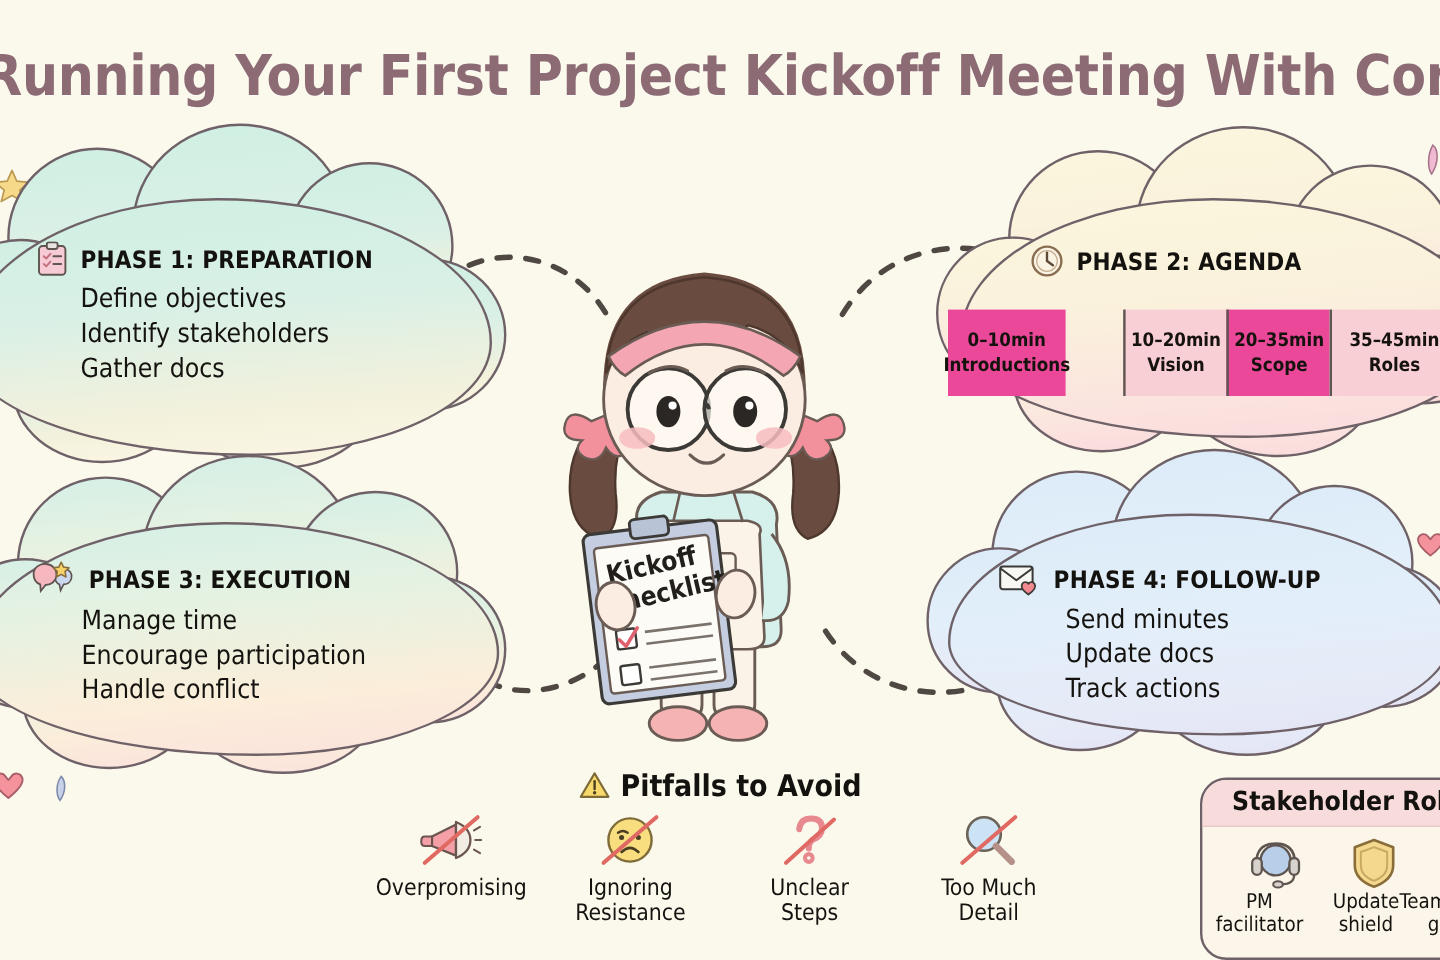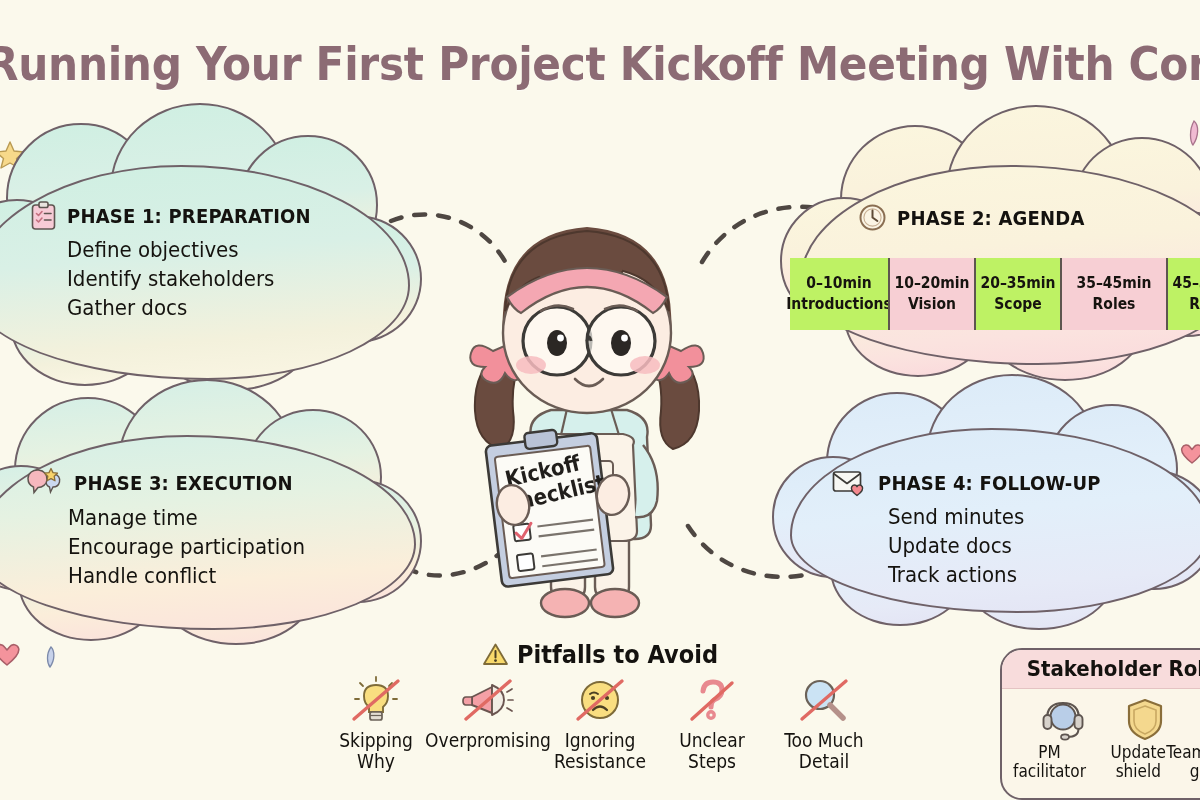--- a/index.html
+++ b/index.html
@@ -64,21 +64,21 @@
     display:flex;flex-direction:column;align-items:center;justify-content:center;
     padding:7px 7px 9px;
     font-family:"DejaVu Sans Condensed","Liberation Sans",sans-serif;
     color:#16130F;
     box-sizing:border-box;
   }
   .ag-cell + .ag-cell{border-left:2px solid #5E5550;}
   .ag-cell .t{font-size:15.5px;font-weight:700;white-space:nowrap;}
   .ag-cell .l{font-size:15.5px;font-weight:700;white-space:nowrap;margin-top:3px;}
   .ag-pink{background:#F7CFD4;}
-  .ag-cream{background:#bef264;}
+  .ag-cream{background:#ec4899;}
 
   
   .dash{position:absolute;}
 
   
   .character{position:absolute;left:455px;top:205px;width:265px;height:420px;}
 
   
   .pitfalls{position:absolute;left:320px;top:640px;width:560px;}
   .pit-title{
@@ -204,21 +204,21 @@
         <span>PHASE 2: AGENDA</span>
       </div>
     </div>
   </div>
 
   <div class="agenda" style="left:790px;top:258px;height:72px;">
     <div class="ag-cell ag-cream" style="width:98px;">
       <div class="t">0–10min</div>
       <div class="l">Introductions</div>
     </div>
-    <div class="ag-cell ag-pink" style="width:86px;">
+    <div class="ag-cell ag-pink" style="width:86px;margin-left:48px;">
       <div class="t">10–20min</div>
       <div class="l">Vision</div>
     </div>
     <div class="ag-cell ag-cream" style="width:86px;">
       <div class="t">20–35min</div>
       <div class="l">Scope</div>
     </div>
     <div class="ag-cell ag-pink" style="width:106px;">
       <div class="t">35–45min</div>
       <div class="l">Roles</div>
@@ -355,41 +355,20 @@
     <div class="pit-title">
       <svg width="27" height="25" viewBox="0 0 27 25">
         <path d="M13.5 2.5 L25 22 L2 22 Z" fill="#F8D96B" stroke="#7E6B38" stroke-width="1.8" stroke-linejoin="round"></path>
         <line x1="13.5" y1="9" x2="13.5" y2="15.5" stroke="#4A3F23" stroke-width="2" stroke-linecap="round"></line>
         <circle cx="13.5" cy="18.6" r="1.4" fill="#4A3F23"></circle>
       </svg>
       <span>Pitfalls to Avoid</span>
     </div>
     <div class="pit-row">
 
-      <div class="pit">
-        <div class="glyph">
-          <svg width="56" height="52" viewBox="0 0 56 52">
-            <path d="M28 10 q12 0 12 11 q0 7 -5 11 l0 5 l-14 0 l0 -5 q-5 -4 -5 -11 q0 -11 12 -11 Z" fill="#F9DE80" stroke="#7E6B38" stroke-width="1.9"></path>
-            <rect x="22" y="37" width="12" height="8" rx="2" fill="#E4DED3" stroke="#6B6258" stroke-width="1.7"></rect>
-            <line x1="22" y1="40.5" x2="34" y2="40.5" stroke="#6B6258" stroke-width="1.2"></line>
-            <g stroke="#7E6B38" stroke-width="1.8" stroke-linecap="round">
-              <line x1="28" y1="2" x2="28" y2="6"></line>
-                <line x1="12" y1="8" x2="15" y2="11"></line>
-              <line x1="44" y1="8" x2="41" y2="11"></line>
-                <line x1="7" y1="24" x2="11" y2="24"></line>
-              <line x1="49" y1="24" x2="45" y2="24"></line>
-            </g>
-            <line x1="6" y1="44" x2="50" y2="6" stroke="#E06A63" stroke-width="3.4" stroke-linecap="round"></line>
-          </svg>
-        </div>
-        <div class="cap">
-          <span>Skipping</span>
-          <span>Why</span>
-        </div>
-      </div>
 
       <div class="pit">
         <div class="glyph">
           <svg width="56" height="52" viewBox="0 0 56 52">
             <path d="M12 22 L32 12 L32 38 L12 30 Z" fill="#F4A0A6" stroke="#6B5550" stroke-width="1.9" stroke-linejoin="round"></path>
             <path d="M32 10 q12 5 12 15 q0 10 -12 15 Z" fill="#F2EDE4" stroke="#6B5550" stroke-width="1.9" stroke-linejoin="round"></path>
             <path d="M6 22 L12 22 L12 30 L6 30 q-3 0 -3 -4 q0 -4 3 -4 Z" fill="#F4A0A6" stroke="#6B5550" stroke-width="1.7"></path>
             <g stroke="#6B5550" stroke-width="1.7" stroke-linecap="round">
               <line x1="47" y1="17" x2="52" y2="14"></line>
                 <line x1="48" y1="25" x2="53" y2="25"></line>

